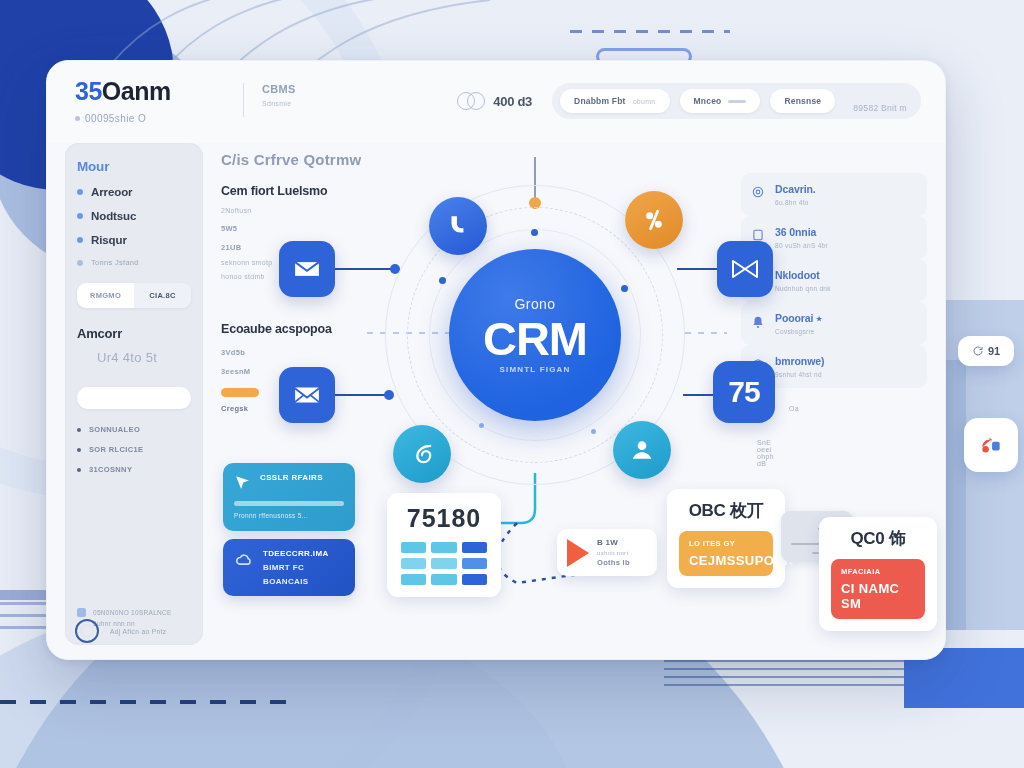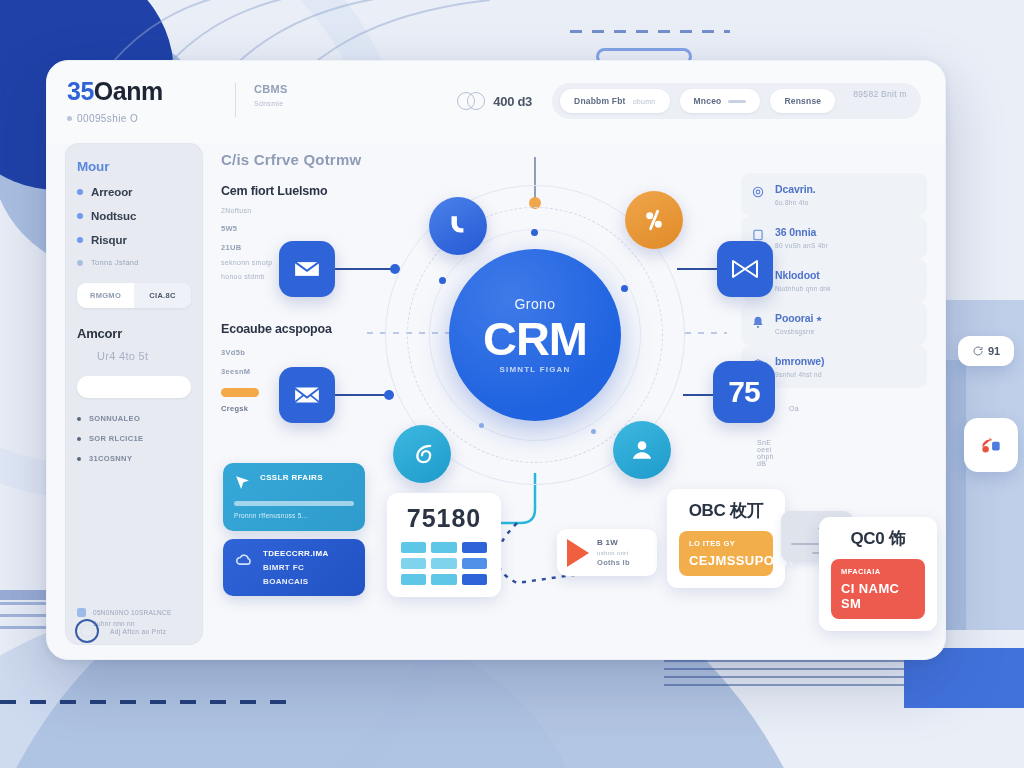--- a/index.html
+++ b/index.html
@@ -80,21 +80,21 @@
     width: 900px; height: 600px;
     background: #f7f8fb;
     border-radius: 22px;
     box-shadow: 0 24px 60px rgba(30,50,100,.22), 0 2px 8px rgba(30,50,100,.10);
     overflow: hidden;
     border: 1px solid #eef1f7;
   }
 
   
   .topbar {
-    position: relative; height: 82px; padding: 18px 24px 0 20px;
+    position: relative; height: 82px; padding: 18px 24px 0 28px;
     display: flex; align-items: flex-start;
     background: #f9fafc;
   }
   .brand-wrap { width: 164px; }
   .brand { font-size: 25px; font-weight: 700; letter-spacing: -.5px; line-height: 1; }
   .brand .b1 { color: #2f64d8; }
   .brand .b2 { color: #1d2433; }
   .brand-sub {
     margin-top: 9px; font-size: 10px; color: #9aa6bd; letter-spacing: .4px;
     display: flex; align-items: center; gap: 5px;
@@ -110,21 +110,21 @@
   .metric-rings { position: relative; width: 30px; height: 20px; }
   .metric-rings i {
     position: absolute; top: 1px; width: 18px; height: 18px; border-radius: 50%;
     border: 1.6px solid #b6c0d4;
   }
   .metric-rings i:nth-child(1) { left: 0; }
   .metric-rings i:nth-child(2) { left: 10px; }
   .metric-val { font-size: 13px; color: #4a5568; font-weight: 600; letter-spacing: -.3px; }
 
   .chipbar {
-    display: flex; align-items: flex-start; gap: 10px;
+    display: flex; align-items: flex-end; gap: 10px;
     background: #eceff5; border-radius: 20px; padding: 6px 14px 6px 8px;
   }
   .chip {
     background: #fff; border-radius: 16px; padding: 7px 14px;
     display: flex; align-items: center; gap: 7px;
     box-shadow: 0 1px 3px rgba(40,60,110,.08);
   }
   .chip-label { font-size: 8.5px; color: #5d6b85; font-weight: 700; letter-spacing: .2px; }
   .chip-meta { font-size: 7px; color: #b6bfd1; letter-spacing: .3px; }
   .chip-bar { width: 18px; height: 3px; background: #c9d2e3; border-radius: 2px; }
@@ -147,21 +147,21 @@
   .side-dot.mute { background: #aabfe0; }
   .side-label { font-size: 11.5px; color: #374050; font-weight: 600; letter-spacing: -.1px; }
   .side-label.mute { font-size: 7.5px; color: #9aa7bd; font-weight: 500; letter-spacing: .3px; }
   .seg {
     display: flex; background: #fff; border-radius: 9px; overflow: hidden;
     margin: 4px 0 18px 0; box-shadow: 0 1px 3px rgba(40,60,110,.08);
   }
   .seg-btn { flex: 1; text-align: center; padding: 8px 2px; font-size: 7.5px; font-weight: 700; color: #8e9ab1; letter-spacing: .3px; }
   .seg-btn.active { background: #eef1f7; color: #4a5568; }
   .side-title2 { font-size: 13px; color: #2b3444; font-weight: 700; margin-bottom: 9px; letter-spacing: -.2px; }
-  .side-caption { font-size: 11px; color: #a6b1c6; letter-spacing: .3px; margin-bottom: 14px; padding-left: 20px; }
+  .side-caption { font-size: 13px; color: #a6b1c6; letter-spacing: .3px; margin-bottom: 22px; padding-left: 20px; }
   .side-field {
     height: 22px; background: #fff; border-radius: 11px; margin-bottom: 16px;
     box-shadow: 0 1px 3px rgba(40,60,110,.07);
   }
   .side-sub { display: flex; align-items: center; gap: 8px; margin-bottom: 11px; }
   .side-bullet { width: 4px; height: 4px; border-radius: 50%; background: #5a6780; flex: none; }
   .side-sub-label { font-size: 7.5px; color: #7d8a9f; font-weight: 600; letter-spacing: .35px; }
   .side-foot { margin-top: auto; }
   .side-foot-row { display: flex; align-items: flex-start; gap: 7px; }
   .side-foot-ico { width: 9px; height: 9px; border-radius: 2px; background: #9dbbe8; flex: none; margin-top: 1px; }
@@ -216,21 +216,21 @@
   .nico.num {
     width: 62px; height: 62px; border-radius: 16px; background: #2f64d8;
     color: #fff; font-size: 30px; font-weight: 700; letter-spacing: -1px;
   }
   .nico svg { display: block; }
 
   .mini-label { position: absolute; font-size: 7px; color: #a3aec2; letter-spacing: .3px; }
 
   
   .card-blue {
-    position: absolute; width: 142px; border-radius: 10px; padding: 10px 11px;
+    position: absolute; width: 132px; border-radius: 10px; padding: 10px 11px;
     box-shadow: 0 5px 14px rgba(40,70,150,.18); color: #fff;
   }
   .card-cyan { background: linear-gradient(135deg,#36a8d8,#2e9ccd); }
   .card-deep { background: linear-gradient(135deg,#2f64d8,#2252c4); }
   .card-row { display: flex; align-items: flex-start; gap: 9px; }
   .card-ic { flex: none; margin-top: 1px; }
   .card-h { font-size: 8px; font-weight: 700; letter-spacing: .35px; }
   .card-bar { height: 5px; background: rgba(255,255,255,.55); border-radius: 3px; margin: 6px 0 5px 0; }
   .card-t { font-size: 6.5px; opacity: .8; letter-spacing: .3px; line-height: 1.5; }
 

